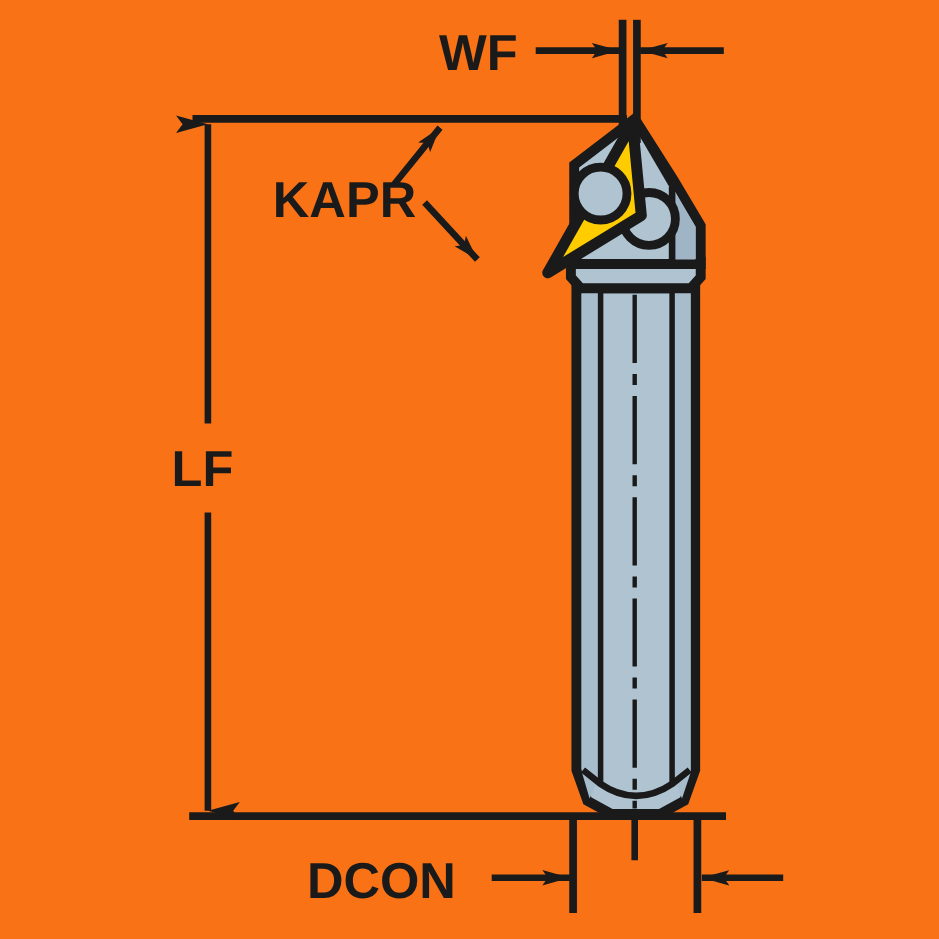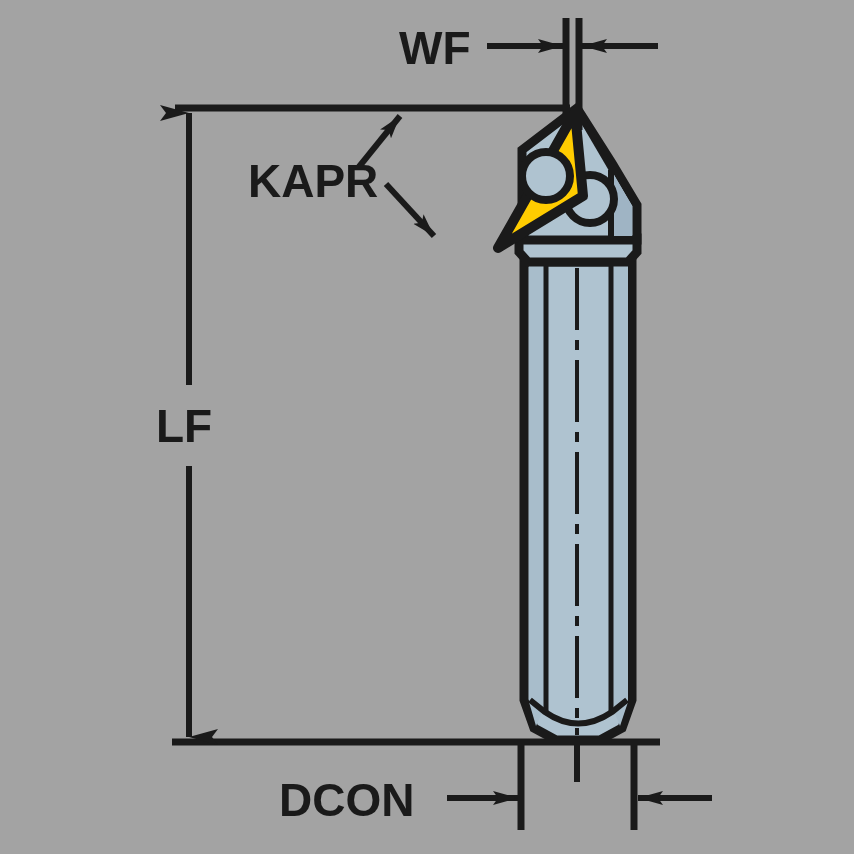--- a/index.html
+++ b/index.html
@@ -11,21 +11,21 @@
   body {
     width: 854px;
     height: 854px;
     font-family: "Liberation Sans", sans-serif;
     overflow: hidden;
   }
   #drawing-root {
     position: relative;
     width: 854px;
     height: 854px;
-    background: #a3a3a3;
+    background: #f97316;
     text-decoration: underline;
   }
   #drawing-svg {
     position: absolute;
     top: 0;
     left: 0;
     width: 854px;
     height: 854px;
     display: block;
   }

